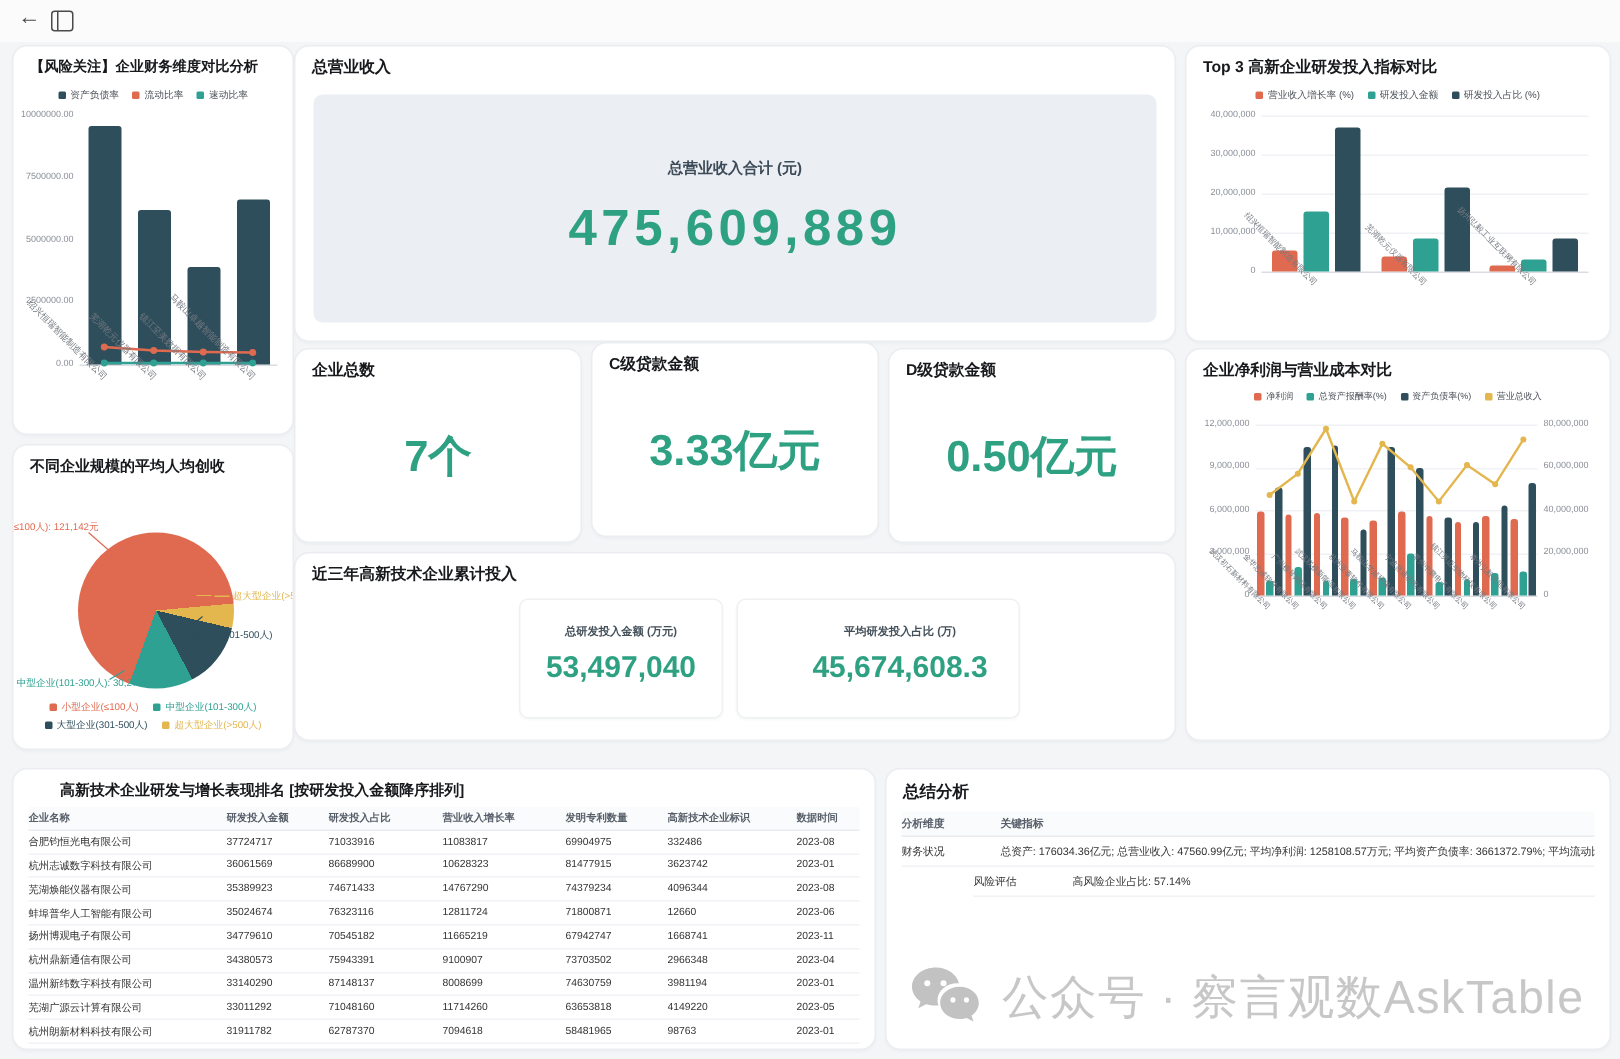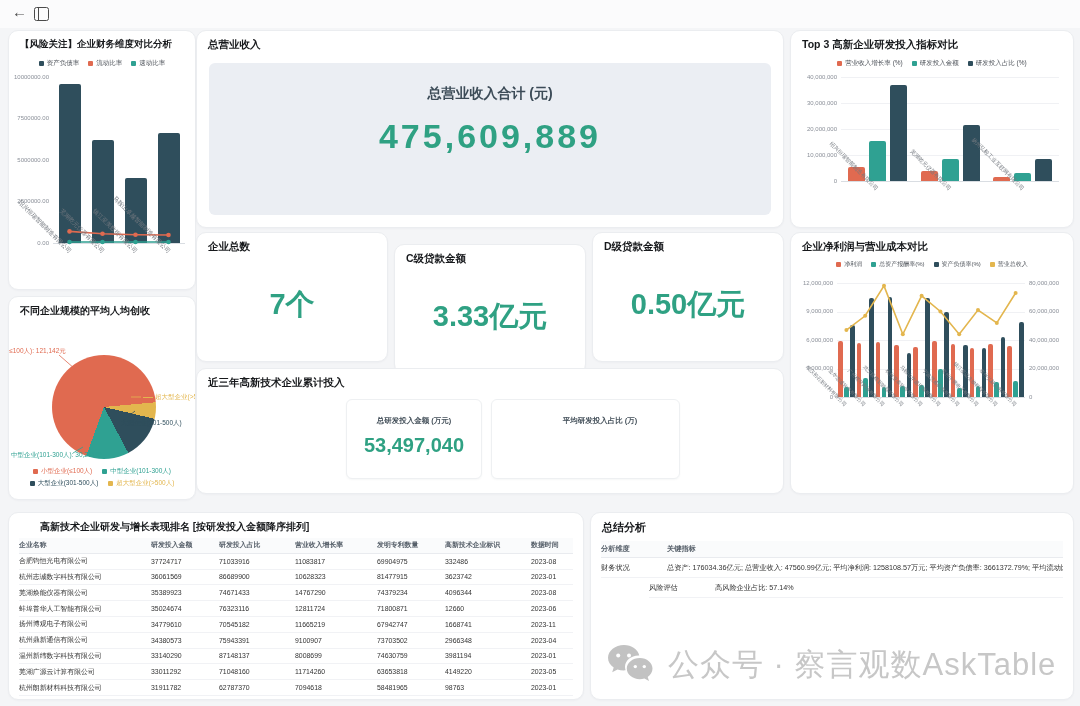--- a/index.html
+++ b/index.html
@@ -14,40 +14,40 @@
   .panel-toggle{position:absolute;left:34px;top:7px;width:13px;height:12px;border:1.4px solid #4a4a4a;border-radius:2.5px;cursor:pointer;}
   .panel-toggle span{position:absolute;left:3.2px;top:0;width:0;height:100%;border-left:1.4px solid #4a4a4a;}
 
   .panel{position:absolute;background:#fff;border:1px solid #ebedf0;border-radius:10px;overflow:hidden;box-shadow:0 1px 2px rgba(30,40,60,.03);}
   .ptitle{position:absolute;left:11px;top:7px;margin:0;font-weight:bold;color:#17191c;white-space:nowrap;}
 
   #p-risk   {left:8px;  top:30px;  width:186px; height:258px;}
   #p-pie    {left:8px;  top:296px; width:186px; height:202px;}
   #p-rev    {left:196px;top:30px;  width:586px; height:196px;}
   #p-count  {left:196px;top:232px; width:190px; height:128px;}
-  #p-loanc  {left:394px;top:244px; width:190px; height:128px;}
+  #p-loanc  {left:394px;top:228px; width:190px; height:128px;}
   #p-loand  {left:592px;top:232px; width:190px; height:128px;}
   #p-rd     {left:196px;top:368px; width:586px; height:124px;}
   #p-top3   {left:790px;top:30px;  width:282px; height:196px;}
   #p-profit {left:790px;top:232px; width:282px; height:260px;}
   #p-table  {left:8px;  top:512px; width:574px; height:186px;}
   #p-sum    {left:590px;top:512px; width:482px; height:186px;}
 
   #p-risk .ptitle{font-size:9.5px;}
   #p-pie .ptitle{font-size:10px;}
   #p-rev .ptitle,#p-count .ptitle,#p-loanc .ptitle,#p-loand .ptitle,#p-rd .ptitle{font-size:10.5px;}
   #p-top3 .ptitle,#p-profit .ptitle{font-size:10.5px;}
   #p-table .ptitle{font-size:10px;margin-left:20px;}
   #p-sum .ptitle{font-size:11px;}
 
   .chart{position:absolute;inset:0;}
 
   
   .rev-box{position:absolute;left:12px;top:32px;width:562px;height:152px;background:#ebeef3;border-radius:6px;text-align:center;}
-  .rev-label{margin-top:22px;font-size:14px;font-weight:bold;color:#3c4b57;}
+  .rev-label{margin-top:42px;font-size:10px;font-weight:bold;color:#3c4b57;}
   .rev-value{margin-top:14px;font-size:34px;font-weight:bold;color:#2fa183;letter-spacing:3px;}
 
   
   .kpi-value{position:absolute;left:0;right:0;top:52px;text-align:center;font-size:29px;font-weight:bold;color:#2fa183;}
 
   
   .stat-box{position:absolute;top:30px;height:78px;border:1px solid #eef0f2;border-radius:6px;background:#fff;text-align:center;box-shadow:0 1px 2px rgba(30,40,60,.04);}
   #stat-1{left:149px;width:134px;}
   #stat-2{left:294px;width:158px;padding-left:29px;}
   .stat-label{margin-top:16px;font-size:7.5px;color:#44505a;font-weight:bold;}
@@ -202,20 +202,21 @@
 </section>
 
 <section class="panel" id="p-rd">
   <h3 class="ptitle">近三年高新技术企业累计投入</h3>
   <div class="stat-box" id="stat-1">
     <div class="stat-label">总研发投入金额 (万元)</div>
     <div class="stat-value">53,497,040</div>
   </div>
   <div class="stat-box" id="stat-2">
     <div class="stat-label">平均研发投入占比 (万)</div>
+    <div class="stat-value">45,674,608.3</div>
   </div>
 </section>
 
 <section class="panel" id="p-top3">
   <h3 class="ptitle">Top 3 高新企业研发投入指标对比</h3>
   <div class="chart">
       <div class="lg" style="top: 28px; font-size: 6.5px;">
         <div class="lg-item">
           <div class="lg-sq" style="background: rgb(224, 106, 80);"></div>
           <span>营业收入增长率 (%)</span>

